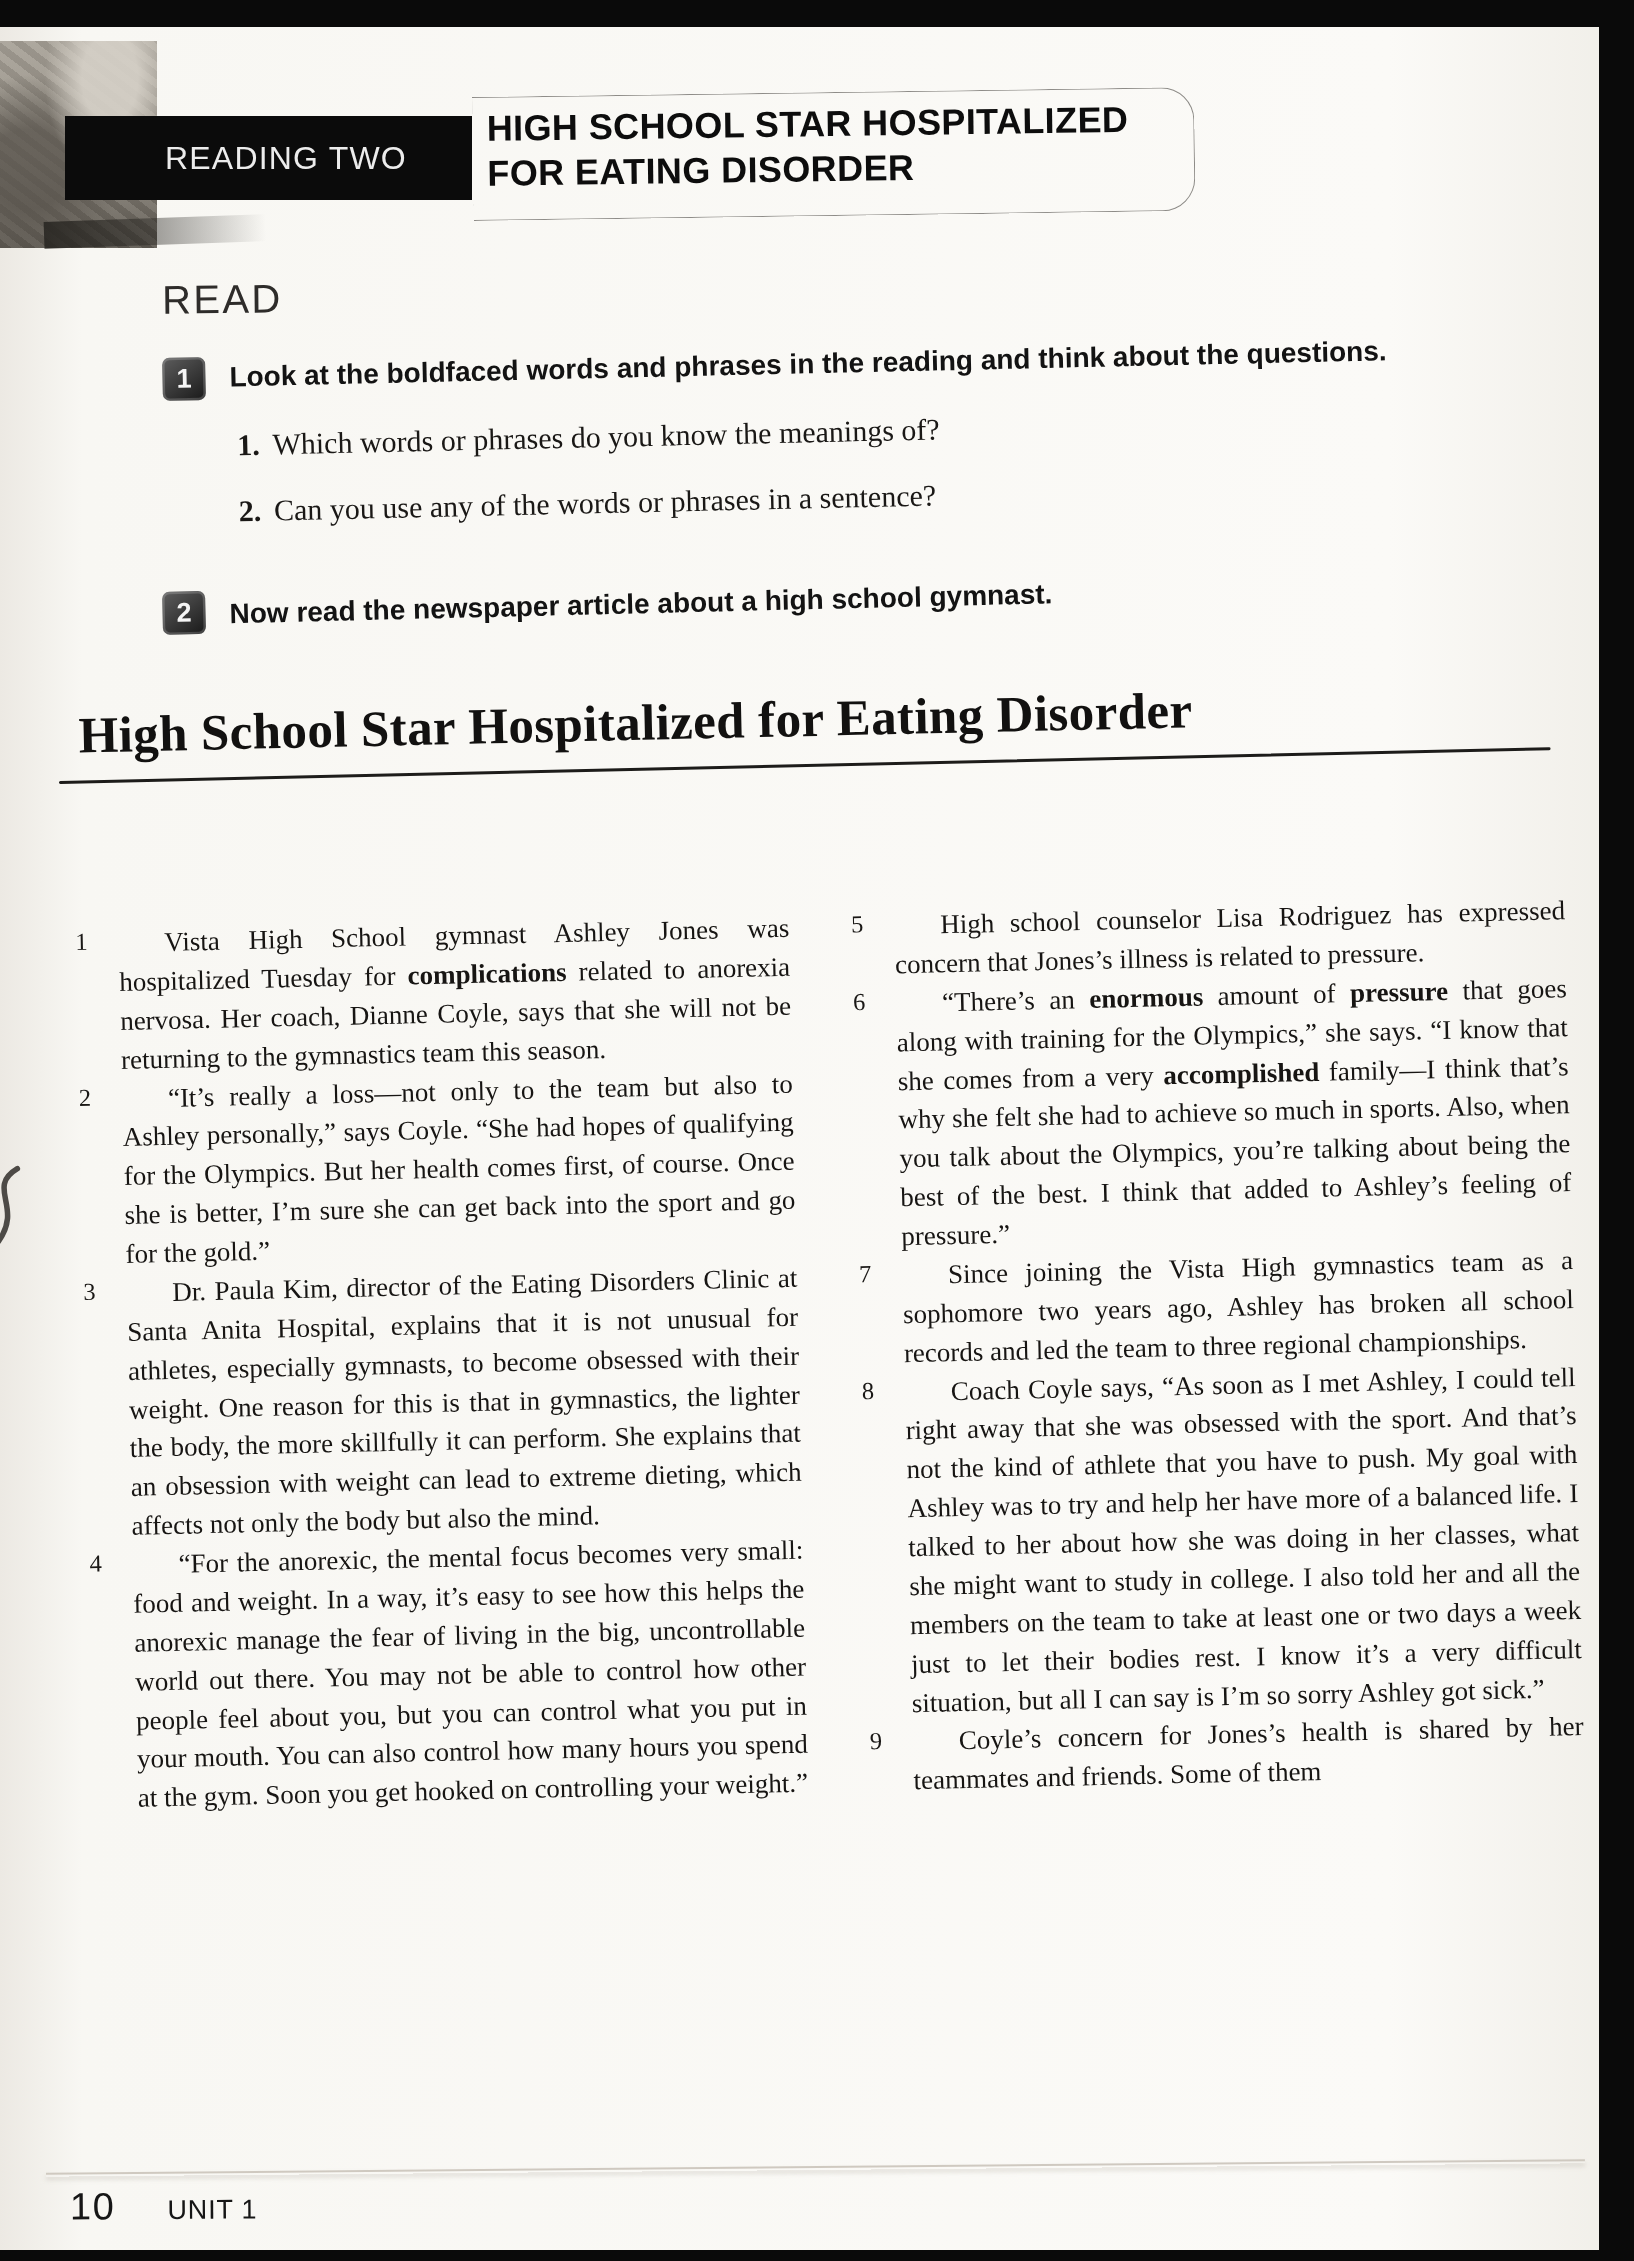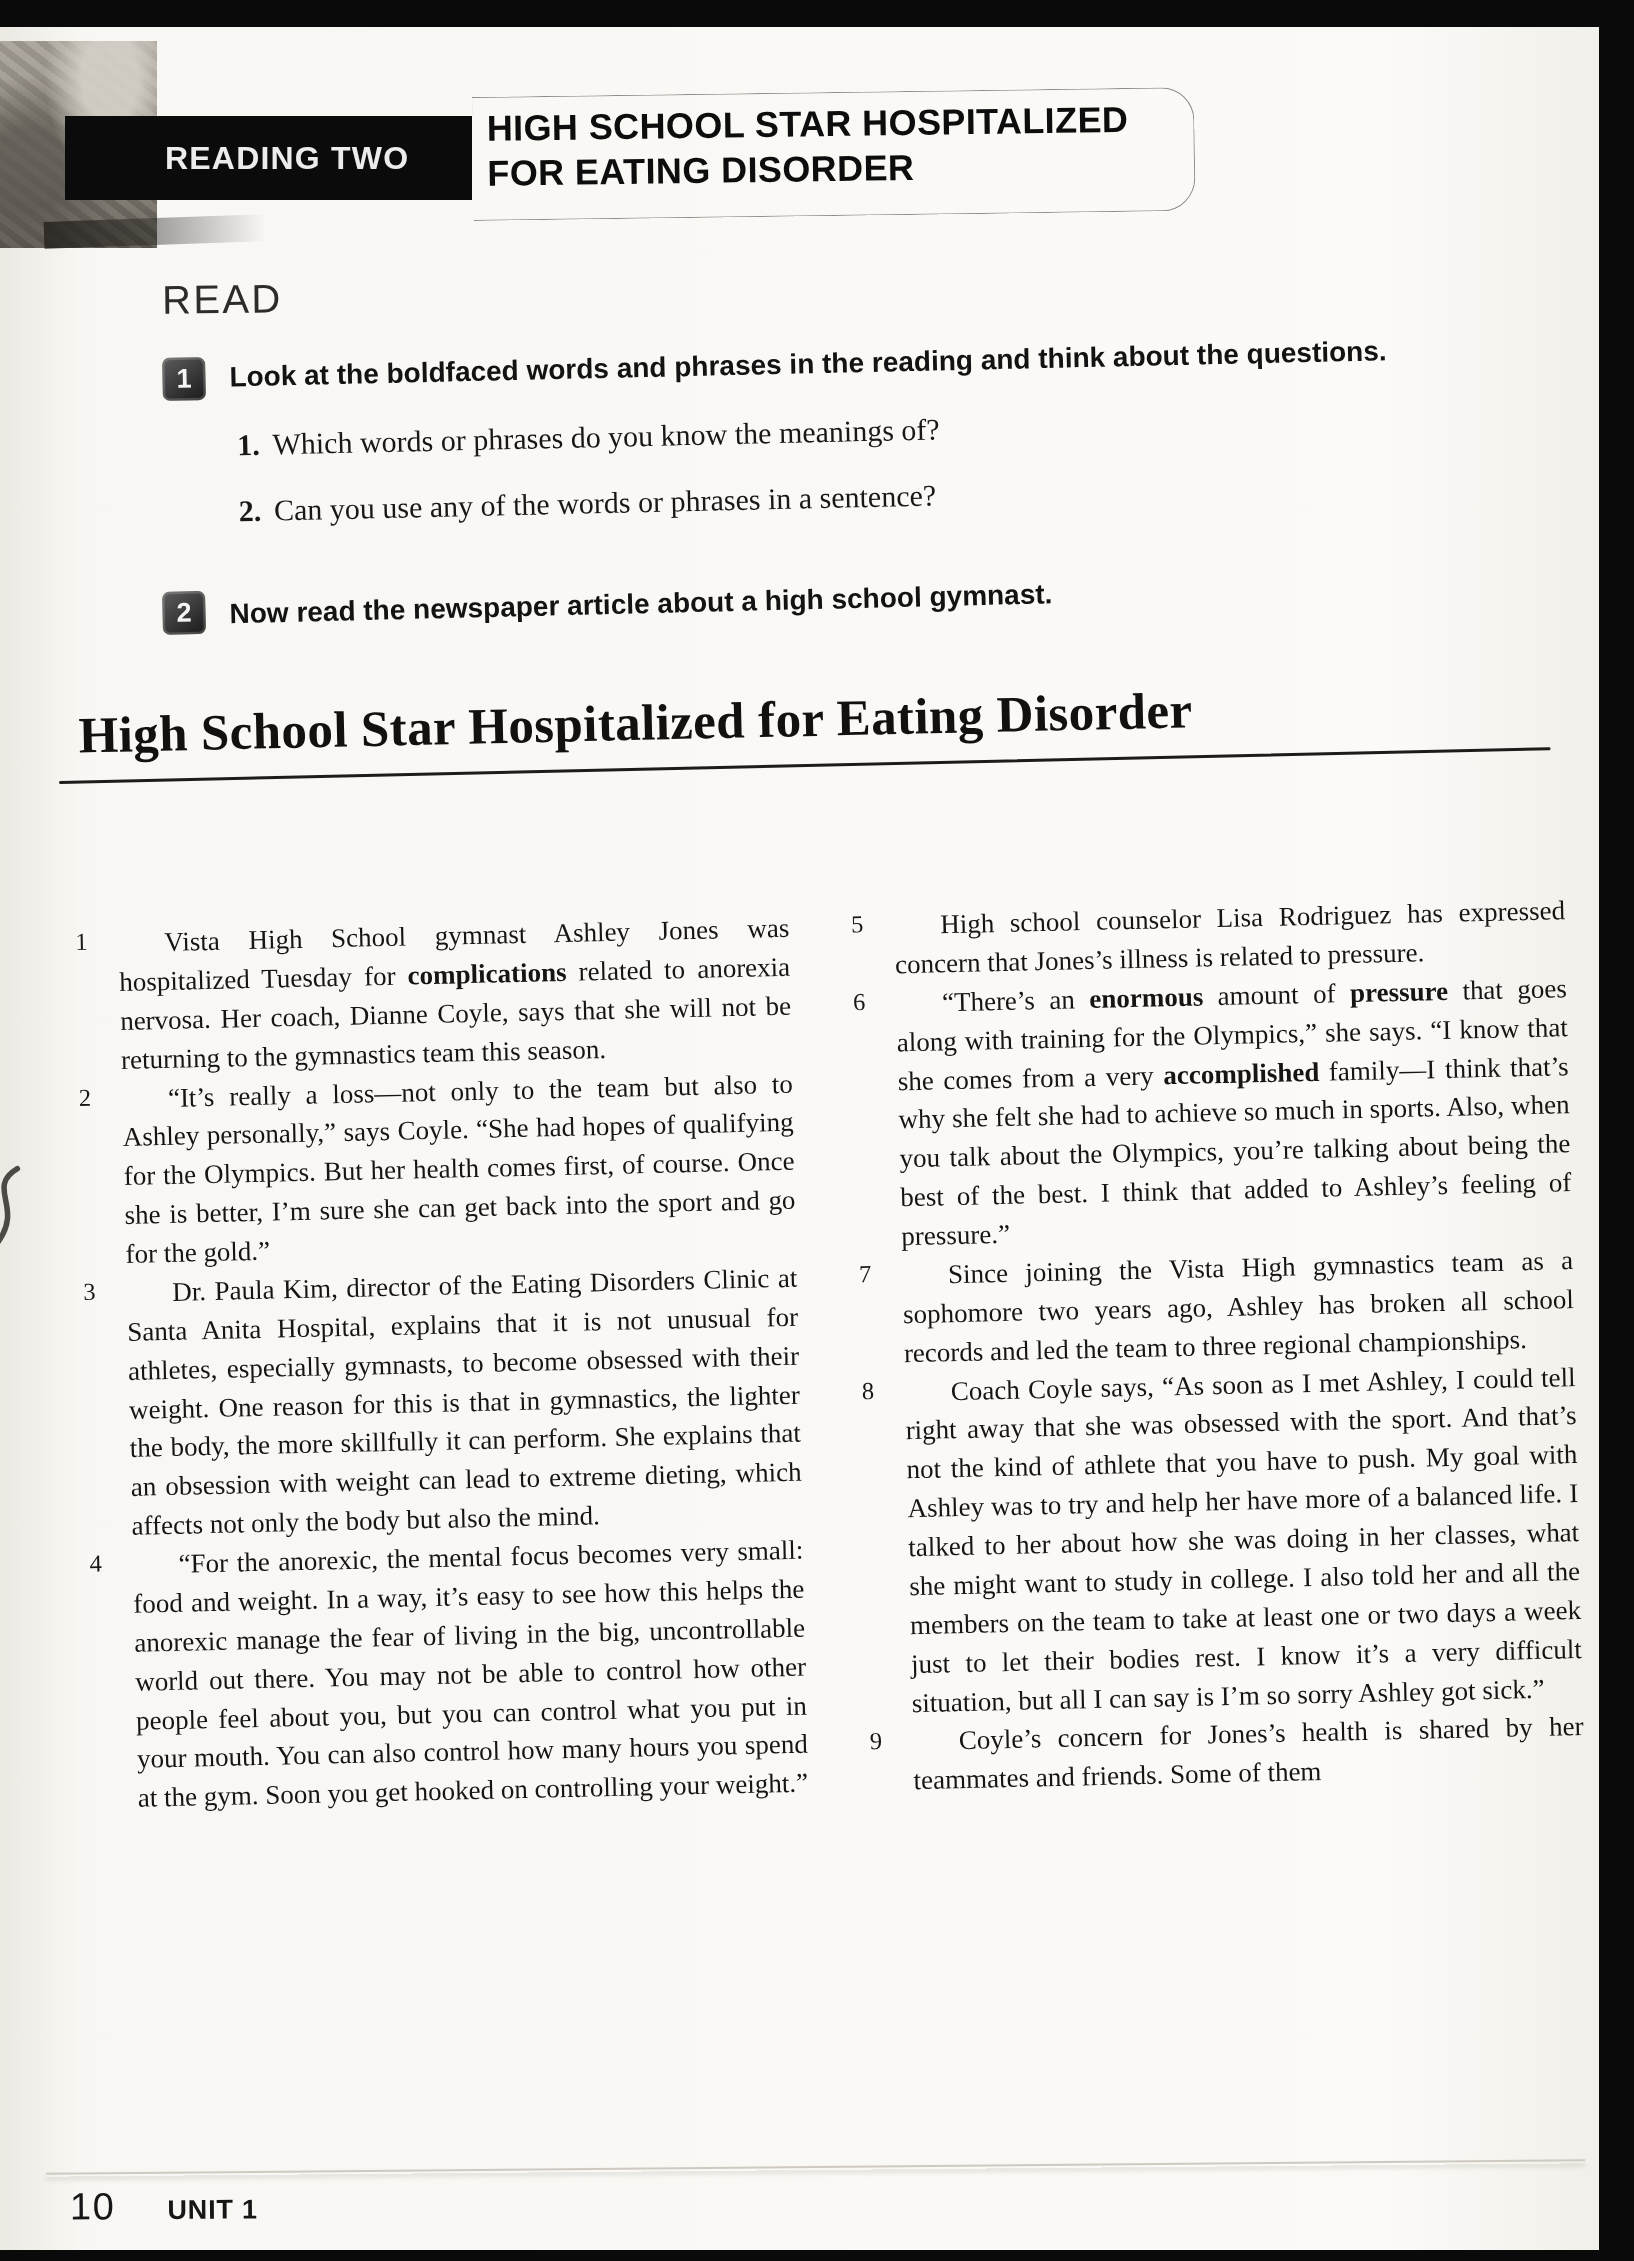--- a/index.html
+++ b/index.html
@@ -29,21 +29,21 @@
   .banner-photo::after{
     content:""; position:absolute; left:44px; bottom:3.2px; width:222px; height:27px;
     background:linear-gradient(90deg, rgba(38,36,32,0.85), transparent);
     transform:rotate(-2deg);
   }
   .banner-black {
     position:absolute; left:65px; top:116px; width:407px; height:84px; z-index:2;
     background:#0b0b0b; display:flex; align-items:center; padding-left:100px;
   }
   .banner-label {
-    font-family:"Liberation Sans", sans-serif; font-size:32px; font-weight:700;
+    font-family:"Liberation Sans", sans-serif; font-size:32px; font-weight:400;
     letter-spacing:1.2px; color:#ececec;
   }
   .banner-title-box {
     position:absolute; left:472px; top:97px; width:722px; height:124px; z-index:2;
     border:1.6px solid #8e8c88; border-left:none; border-radius:0 33px 33px 0;
     padding:8px 0 0 14.3px; transform:rotate(-0.8deg); transform-origin:left top;
   }
   .banner-title-line {
     font-family:"Liberation Sans", sans-serif; font-size:36px; font-weight:700;
     letter-spacing:0.4px; line-height:1.25; color:#0d0d0d;
@@ -102,21 +102,21 @@
   .separator {
     position:absolute; left:46px; top:2166px; width:1539px; height:4px;
     border-top:2.4px solid #cfc9c0; box-shadow:0 3.2px 4px rgba(178,172,161,0.35);
     transform:rotate(-0.5deg);
   }
   .page-footer {
     position:absolute; left:57px; top:2185px; display:flex; align-items:baseline; gap:52px;
     transform:rotate(-0.4deg);
   }
   .page-num { font-family:"Liberation Sans", sans-serif; font-size:38px; font-weight:400; letter-spacing:1.6px; color:#161616;margin-left:13px; }
-  .unit-label { font-family:"Liberation Sans", sans-serif; font-size:27px; font-weight:700; letter-spacing:0.8px; color:#161616; }
+  .unit-label { font-family:"Liberation Sans", sans-serif; font-size:27px; font-weight:400; letter-spacing:0.8px; color:#161616; }
 
   .squiggle { position:absolute; left:-4.8px; top:1164px; z-index:4; }
 </style>
 </head>
 <body>
 
 <div class="scan-top"></div>
 <div class="scan-right"></div>
 <div class="scan-bottom"></div>
 

